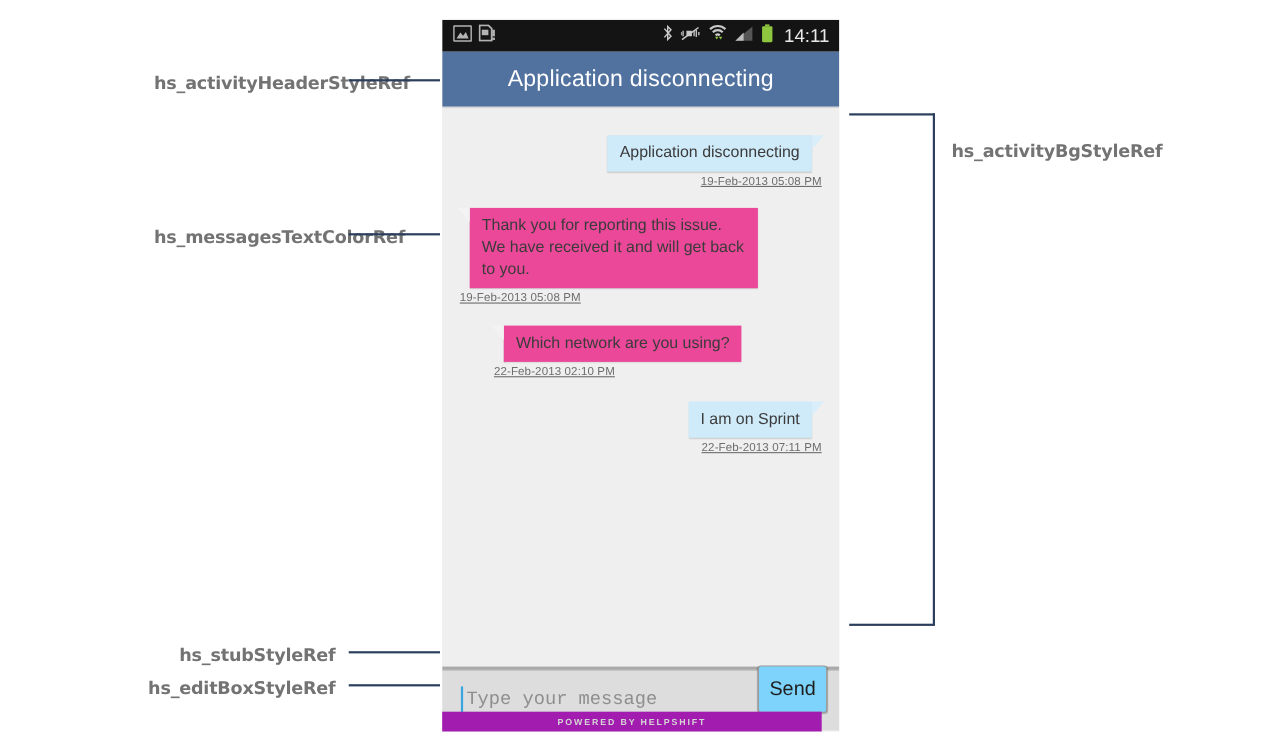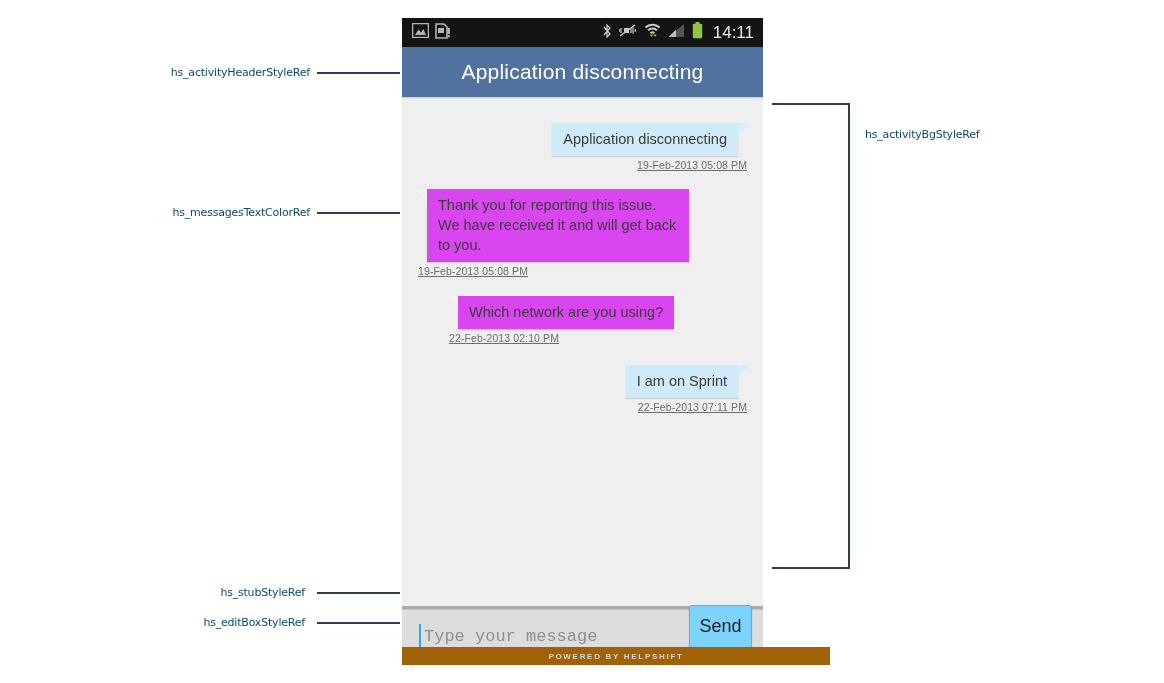--- a/index.html
+++ b/index.html
@@ -47,21 +47,21 @@
   .msgrow.in{text-align:left;}
 
   .bubble{
     display:inline-block;position:relative;text-align:left;
     font-size:14.5px;line-height:20px;color:#3b3b3b;
     padding:6px 11px 7px 11px;
     max-width:262px;
     box-shadow:0 1px 1px rgba(0,0,0,.14);
   }
   .bubble.out{background:#cfeaf8;margin-right:25px;}
-  .bubble.in{background:#d946ef;margin-left:25px;}
+  .bubble.in{background:#ec4899;margin-left:25px;}
   
   .bubble.out:after{
     content:"";position:absolute;right:-11px;top:0px;
     width:0;height:0;
     border-left:11px solid #d8eefb;
     border-bottom:13px solid transparent;
   }
   .bubble.in:after{
     content:"";position:absolute;left:-11px;top:0px;
     width:0;height:0;
@@ -103,29 +103,29 @@
   }
   .sendbtn{
     position:absolute;left:689px;top:605px;width:61px;height:41px;
     background:#7dd3fc;border:1px solid #9b9b9b;border-radius:3px;
     display:flex;align-items:center;justify-content:center;
     font-size:18px;color:#1d1d1d;
     box-shadow:0 1px 1px rgba(0,0,0,.25);
   }
   
   .powered{
-    position:absolute;left:402px;top:647px;width:428px;height:18px;
-    background:#a16207;display:flex;align-items:center;justify-content:center;
+    position:absolute;left:402px;top:647px;width:345px;height:18px;
+    background:#a21caf;display:flex;align-items:center;justify-content:center;
   }
   .powered span{
     color:#d5d5d5;font-size:8px;font-weight:bold;letter-spacing:1.7px;
   }
   
   .anno{
-    position:absolute;color:#0c4a6e;font-size:11px;font-weight:normal;
+    position:absolute;color:#737373;font-size:16px;font-weight:bold;
     letter-spacing:-.2px;white-space:nowrap;text-align:right;
     font-family:"DejaVu Sans", sans-serif;
   }
   .leader{position:absolute;background:#2b3f5c;height:1.5px;}
   .vline{position:absolute;background:#2b3f5c;width:1.5px;}
 </style>
 </head>
 <body>
 
 <div id="phone">

